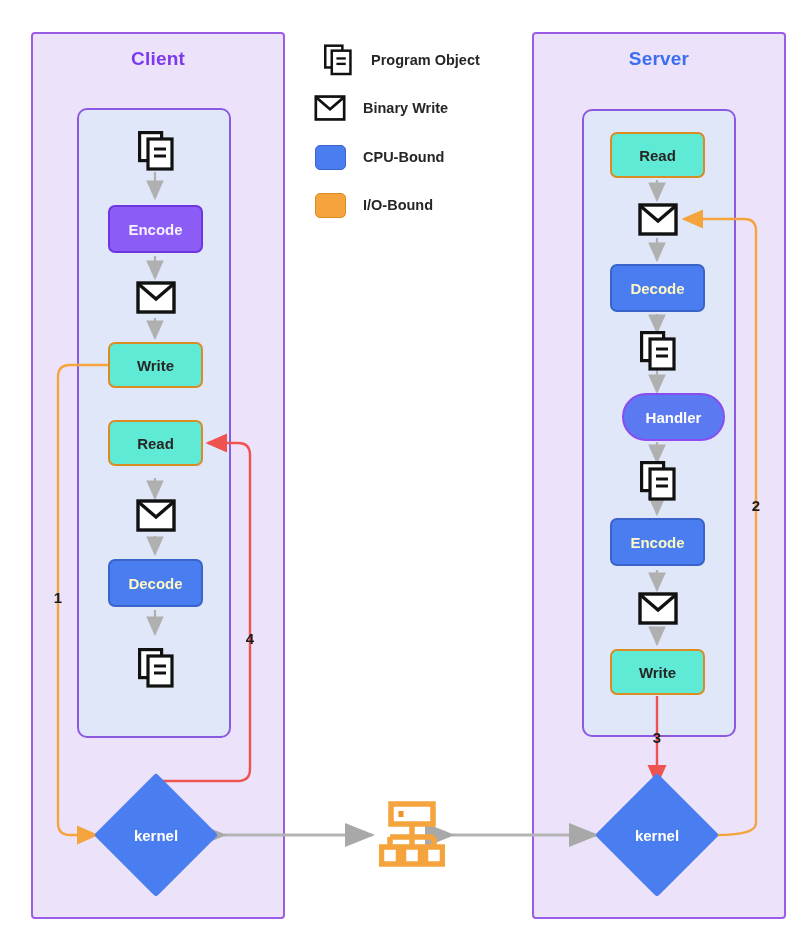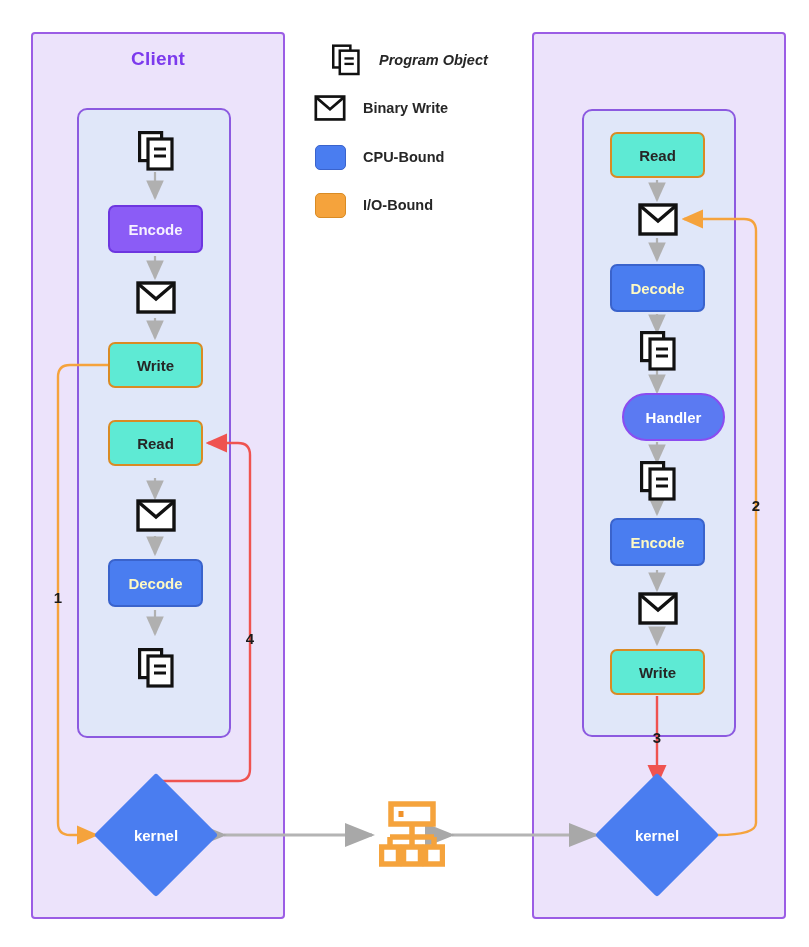--- a/index.html
+++ b/index.html
@@ -114,20 +114,21 @@
 <body>
 
 <div id="stage">
 
   <div class="outer-box" style="left:31px;top:32px;width:254px;height:887px;"></div>
   <div class="inner-box" style="left:77px;top:108px;width:154px;height:630px;"></div>
   <div class="group-title title-client" style="left:31px;top:48px;width:254px;">Client</div>
 
   <div class="outer-box" style="left:532px;top:32px;width:254px;height:887px;"></div>
   <div class="inner-box" style="left:582px;top:109px;width:154px;height:628px;"></div>
+  <div class="group-title title-server" style="left:532px;top:48px;width:254px;">Server</div>
 
   <svg class="svg-layer" viewBox="0 0 809 947" width="809" height="947">
     <defs>
       <marker id="ah-gray" markerWidth="10" markerHeight="8" refX="9" refY="4" orient="auto">
         <path d="M0,0 L10,4 L0,8 Z" fill="#a8a8a8"></path>
       </marker>
       <marker id="ah-gray-s" markerWidth="9" markerHeight="8" refX="8" refY="4" orient="auto">
         <path d="M0,0 L9,4 L0,8 Z" fill="#b0b0b0"></path>
       </marker>
       <marker id="ah-orange" markerWidth="9" markerHeight="8" refX="8" refY="4" orient="auto">
@@ -299,21 +300,21 @@
       </svg>
     </div>
 
     <div class="flow-num" style="left:44px;top:589px;width:28px;">1</div>
     <div class="flow-num" style="left:742px;top:497px;width:28px;">2</div>
     <div class="flow-num" style="left:643px;top:729px;width:28px;">3</div>
     <div class="flow-num" style="left:236px;top:630px;width:28px;">4</div>
 
     <div class="legend" style="left:313px;top:40px;width:200px;height:200px;">
 
-      <div class="legend-row" style="left:16px;top:3px;font-style:italic;">
+      <div class="legend-row" style="left:8px;top:3px;">
         <span class="legend-ico">
           <svg width="28" height="32" viewBox="0 0 36 40">
             <rect x="1.6" y="1.6" width="22" height="28" fill="#fff" stroke="#111" stroke-width="3.2"></rect>
             <rect x="10" y="8" width="24" height="30" fill="#fff" stroke="#111" stroke-width="3.2"></rect>
             <line x1="16" y1="18" x2="28" y2="18" stroke="#111" stroke-width="3"></line>
             <line x1="16" y1="25" x2="28" y2="25" stroke="#111" stroke-width="3"></line>
           </svg>
         </span>
         <span class="legend-txt">Program Object</span>
       </div>

